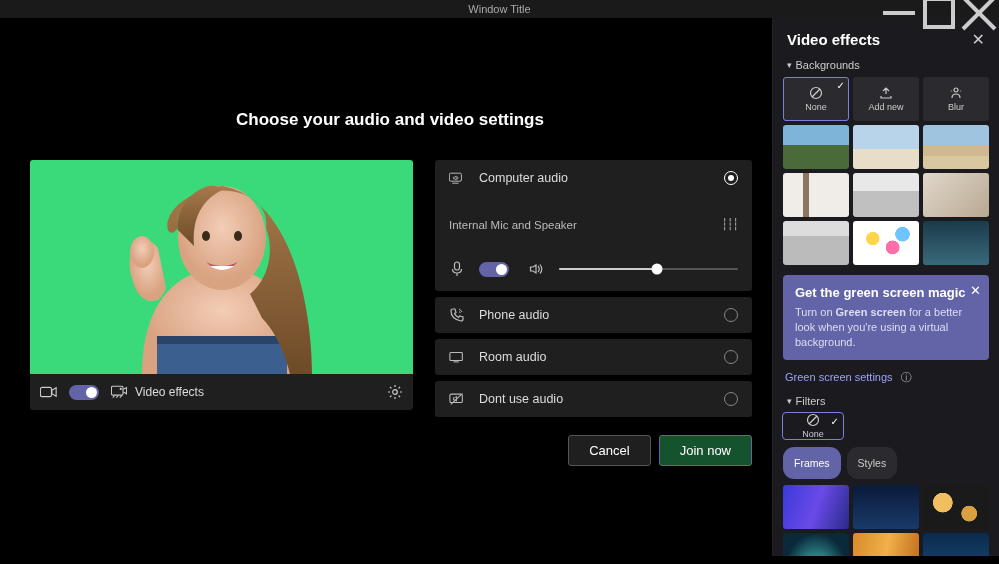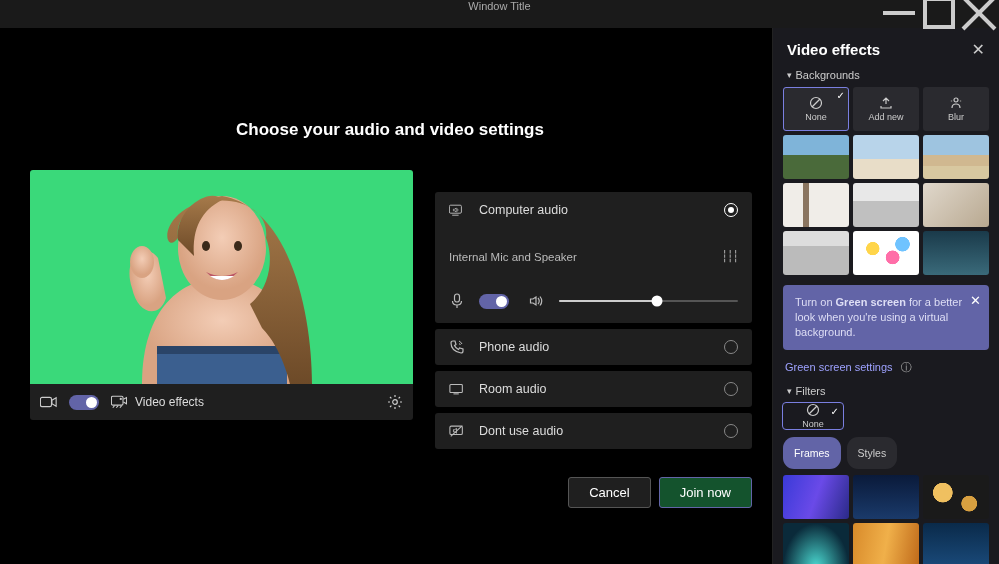--- a/index.html
+++ b/index.html
@@ -6,22 +6,23 @@
   body {
     font-family: "Segoe UI", -apple-system, sans-serif;
     background: #000;
     color: #fff;
     width: 999px;
     height: 564px;
     overflow: hidden;
     font-size: 13px;
   }
   .titlebar {
-    height: 28px;
-    display: flex;
+    height: 18px;
+    display: flex;
+    align-items: center;
     justify-content: center;
     position: relative;
     font-size: 11px;
     color: #aaa;
     background: #1a1a1a;
   }
   .win-controls {
     position: absolute;
     right: 0; top: 0;
     display: flex;
@@ -104,21 +105,21 @@
   }
   .audio-col { flex: 1; display: flex; flex-direction: column; gap: 6px; }
   .audio-option {
     background: #1f1f1f;
     border-radius: 3px;
     padding: 10px 14px;
     display: flex;
     align-items: center;
     gap: 14px;
   }
-  .audio-option.expanded { flex-direction: column; align-items: stretch; padding: 0; margin-top: 22px; }
+  .audio-option.expanded { flex-direction: column; align-items: stretch; padding: 0; }
   .ao-row {
     display: flex; align-items: center; gap: 14px;
     padding: 10px 14px;
   }
   .ao-label { flex: 1; font-size: 12.5px; color: #ddd; }
   .radio {
     width: 14px; height: 14px;
     border: 1.5px solid #888;
     border-radius: 50%;
   }
@@ -146,21 +147,21 @@
     width: 11px; height: 11px; border-radius: 50%;
     background: #fff;
   }
   .icon { width: 16px; height: 16px; flex-shrink: 0; }
   .icon svg { width: 100%; height: 100%; }
   .cam-icon { width: 17px; }
   .action-row {
     position: absolute;
     top: 417px;
     right: 20px;
-    display: flex; gap: 8px; margin-top: 32px;
+    display: flex; gap: 8px;
   }
   .btn {
     padding: 7px 20px;
     border-radius: 3px;
     font-size: 13px;
     border: 1px solid #555;
     color: #fff;
     background: #1f1f1f;
   }
   .btn.primary { background: #14532d; border-color: #6264a7; }
@@ -443,20 +444,21 @@
       <div class="bg-tile" style="background:linear-gradient(180deg,#9ec4e0 45%,#d0b890 45% 70%,#d8c8a0 70%)"></div>
       <div class="bg-tile" style="background:linear-gradient(90deg,#f0ede8 30%,#8a7560 30% 40%,#f0ede8 40%)"></div>
       <div class="bg-tile" style="background:linear-gradient(180deg,#e8e8e8 40%,#c0c0c0 40%)"></div>
       <div class="bg-tile" style="background:linear-gradient(135deg,#e0d8cc,#b8a890)"></div>
       <div class="bg-tile" style="background:linear-gradient(180deg,#ddd 35%,#bbb 35%)"></div>
       <div class="bg-tile" style="background:radial-gradient(circle at 30% 40%,#ffd54a 12%,transparent 13%),radial-gradient(circle at 60% 60%,#ff6ea8 14%,transparent 15%),radial-gradient(circle at 75% 30%,#6fc3ff 12%,transparent 13%),#fff"></div>
       <div class="bg-tile" style="background:linear-gradient(180deg,#1a3a4a,#3a6a7a)"></div>
     </div>
 
     <div class="promo">
+      <div class="promo-title">Get the green screen magic</div>
       <div class="promo-body">
         <span>Turn on </span><b>Green screen</b><span> for a better look when you're using a virtual background.</span>
       </div>
       <span class="promo-close">✕</span>
     </div>
 
     <div class="gslink">
       <span>Green screen settings</span>
       <span class="info">ⓘ</span>
     </div>

